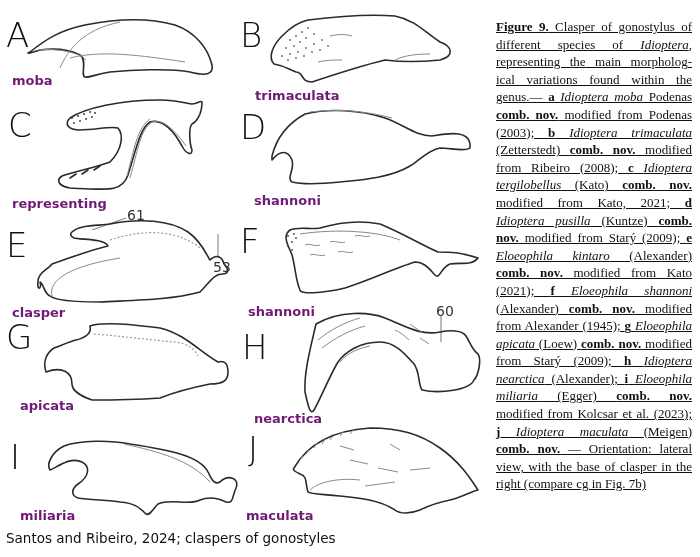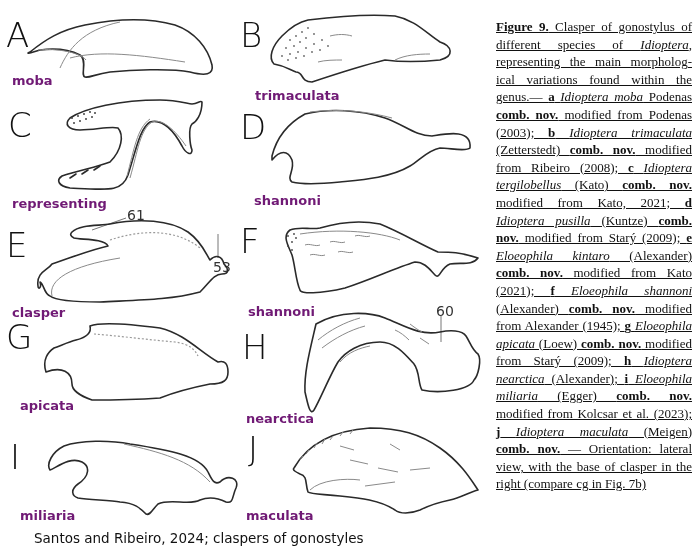--- a/index.html
+++ b/index.html
@@ -16,21 +16,21 @@
   svg.draw path.dash { fill: none; stroke: #9a9a9a; stroke-width: 1.2; stroke-dasharray: 2 2; }
   svg.draw .dot { fill: #444; }
   svg.draw line.lead { stroke: #777; stroke-width: 1; }
 
   .caption { position: absolute; left: 496px; top: 18px; width: 196px;
              font-family: "Liberation Serif", serif; font-size: 13px; line-height: 17.6px;
              text-align: justify; color: #111; hyphens: manual; text-decoration: underline; }
   .caption b { font-weight: bold; }
   .caption i { font-style: italic; }
   .credit { position: absolute; left: 6px; top: 530px; font-family: "DejaVu Sans", sans-serif;
-            font-size: 13.5px; color: #111; margin-left: 28px; }
+            font-size: 13.5px; color: #111; }
 </style>
 </head>
 <body>
 
 <div class="panel">
   <span class="letter" style="left:6px;top:18px;">A</span>
   <span class="species" style="left:12px;top:73px;">moba</span>
   <svg class="draw" style="left:0;top:0;" width="240" height="100">
     <path class="out" d="M30,52 C45,40 60,30 85,25 C120,18 150,18 175,25 C195,32 208,48 212,65 C214,75 205,76 190,72 C170,68 130,70 110,72 C95,74 90,78 85,77 C80,76 88,60 80,55 C70,50 55,48 40,50 C35,51 30,54 28,53 Z"></path>
     <path class="in" d="M60,68 C68,50 82,30 120,22"></path>
@@ -140,21 +140,21 @@
   <span class="letter" style="left:6px;top:320px;">G</span>
   <span class="species" style="left:20px;top:398px;">apicata</span>
   <svg class="draw" style="left:0;top:0;" width="240" height="410">
     <path class="out" d="M90,326 C100,322 130,324 160,328 C185,334 200,352 218,362 C225,360 228,364 228,372 C228,380 224,384 210,384 C190,388 175,392 160,398 C130,400 110,400 92,400 C80,396 72,390 72,384 C72,372 62,366 46,372 C42,360 48,352 54,348 C60,346 68,342 76,340 C84,338 92,334 90,326 Z"></path>
     <path class="dash" d="M94,334 C120,336 150,340 175,342 C190,344 195,350 198,356"></path>
   </svg>
 </div>
 
 <div class="panel">
   <span class="letter" style="left:242px;top:330px;">H</span>
-  <span class="species" style="left:246px;top:411px;">nearctica</span>
+  <span class="species" style="left:254px;top:411px;">nearctica</span>
   <span class="callout" style="left:436px;top:303px;">60</span>
   <svg class="draw" style="left:0;top:0;" width="480" height="420">
     <line class="lead" x1="441" y1="316" x2="441" y2="342"></line>
     <path class="out" d="M316,324 C340,310 370,312 385,318 C405,326 420,336 440,332 C450,330 462,330 466,336 C470,342 472,350 478,354 C482,360 478,376 474,380 C470,390 440,394 422,390 C418,384 420,372 414,364 C405,354 395,342 380,342 C360,342 345,352 338,362 C330,375 320,400 314,410 C310,416 308,405 305,392 C304,372 310,350 316,324 Z"></path>
     <path class="in" d="M318,340 C330,330 345,322 360,318"></path>
     <path class="in" d="M322,348 C335,338 350,330 365,326"></path>
     <path class="in" d="M340,362 C348,352 360,348 370,346"></path>
     <path class="in" d="M395,330 c5,2 10,6 14,10 M410,324 c4,3 8,6 12,8 M420,338 c3,2 6,4 9,6"></path>
   </svg>
 </div>

